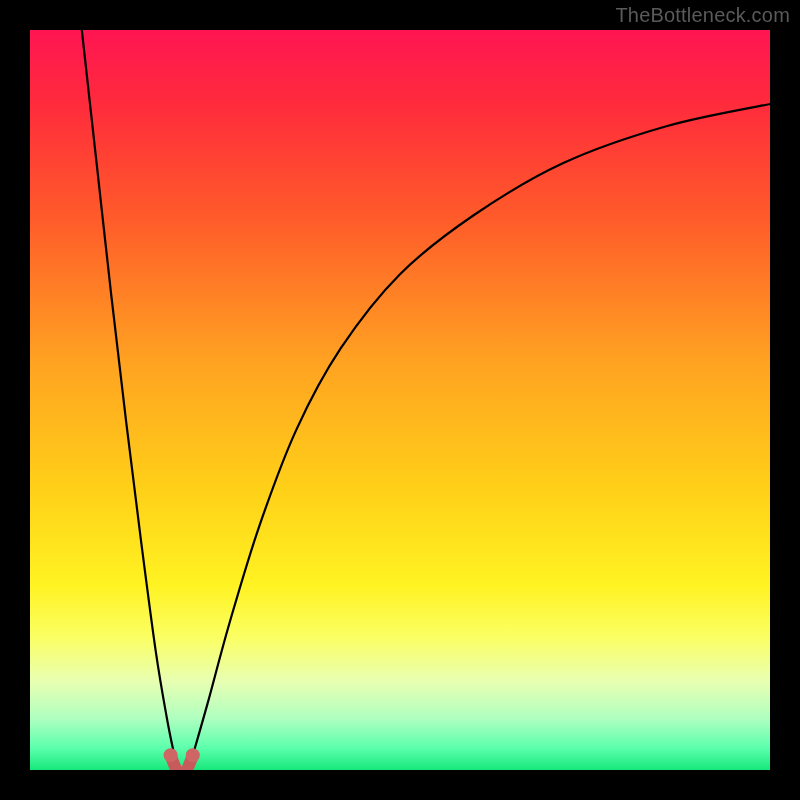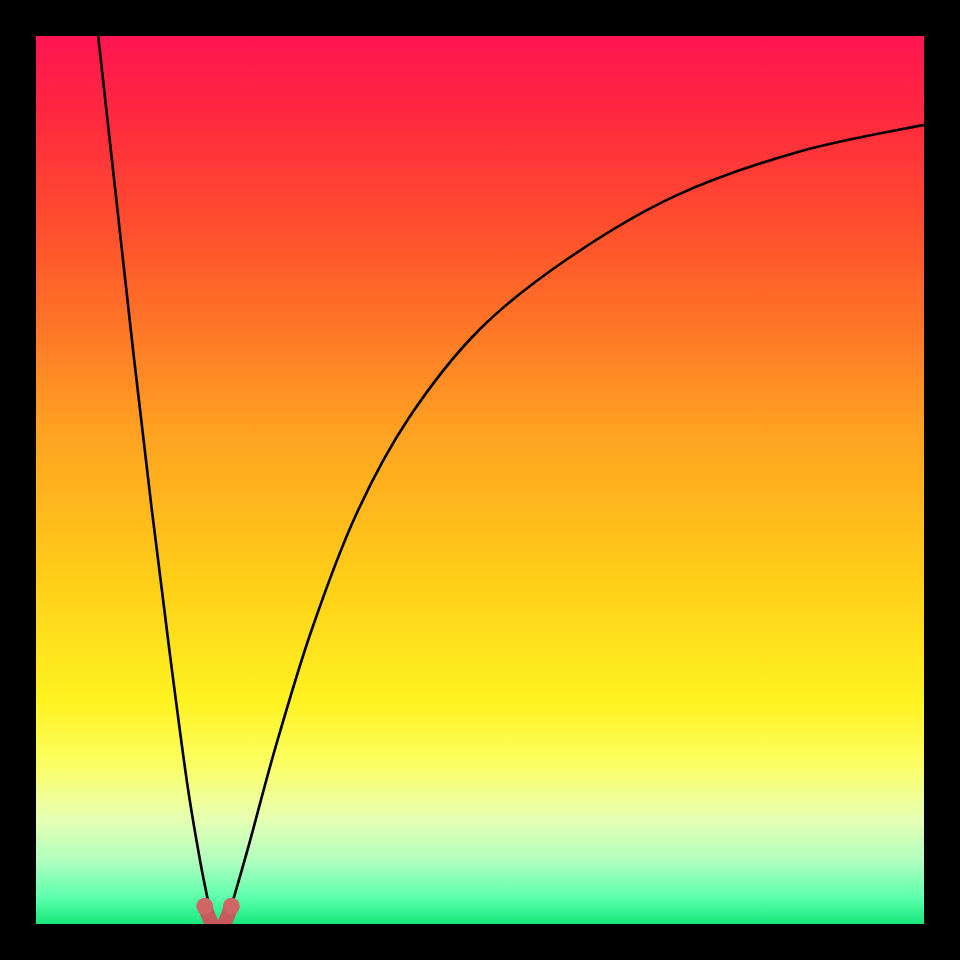--- a/index.html
+++ b/index.html
@@ -37,20 +37,21 @@
   }
   svg {
     display: block;
   }
 </style>
 </head>
 <body>
 
 <div class="frame">
 
+  <div class="watermark">TheBottleneck.com</div>
 
   <div class="plot-area">
     <svg id="chart-svg" viewBox="0 0 740 740" width="740" height="740">
       <defs>
         <linearGradient id="bg-grad" x1="0" y1="0" x2="0" y2="1">
             <stop offset="0%" stop-color="#ff1552"></stop>
             <stop offset="10%" stop-color="#ff2b3c"></stop>
             <stop offset="25%" stop-color="#ff5a2a"></stop>
             <stop offset="45%" stop-color="#ffa321"></stop>
             <stop offset="62%" stop-color="#ffd018"></stop>

